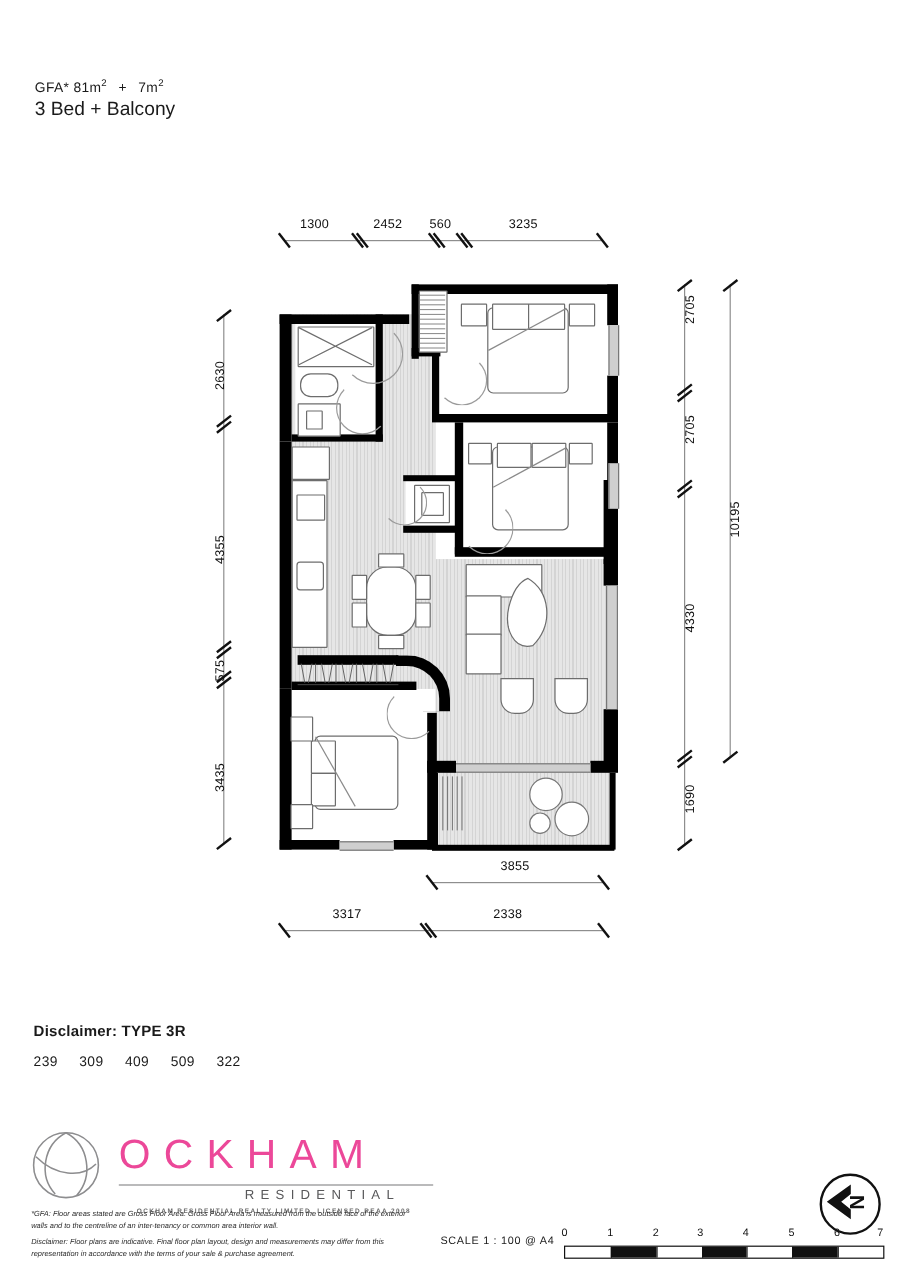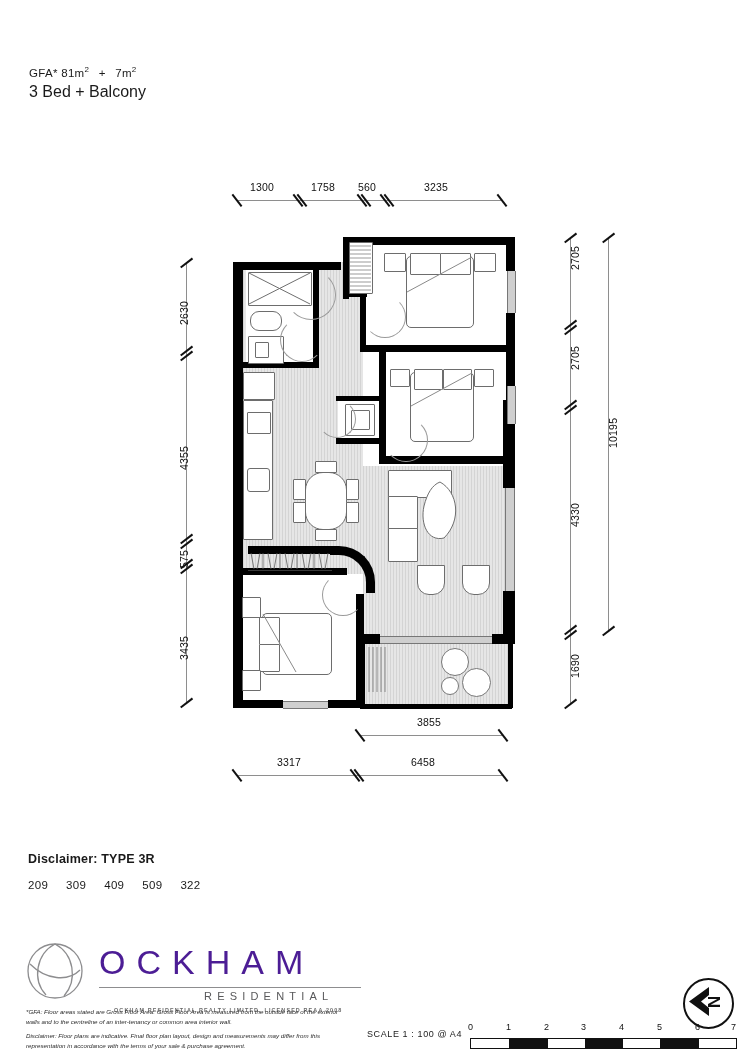--- a/index.html
+++ b/index.html
@@ -48,21 +48,21 @@
   .door-arc{position:absolute;border:1px solid #9a9a9a;border-radius:100%;}
   .circ{position:absolute;border:1px solid #777;border-radius:50%;background:#fff;}
 
   
   .apt-title{position:absolute;left:28px;top:852px;font-size:12.5px;font-weight:bold;letter-spacing:.2px;}
   .apt-nums{position:absolute;left:28px;top:879px;font-size:11.5px;letter-spacing:.3px;}
   .apt-nums span{display:inline-block;margin-right:18px;}
 
   
   .ock{position:absolute;left:24px;top:940px;width:340px;height:62px;}
-  .ock-text{position:absolute;left:75px;top:3px;font-size:34px;color:#4c1d95;letter-spacing:11px;
+  .ock-text{position:absolute;left:75px;top:3px;font-size:34px;color:#ec4899;letter-spacing:11px;
             font-family:"Liberation Sans",sans-serif;font-weight:400;}
   .ock-res{position:absolute;left:180px;top:50px;font-size:11px;color:#58585a;letter-spacing:5.2px;}
   .ock-rule{position:absolute;left:75px;top:47px;width:262px;height:1px;background:#8d8d8f;}
   .ock-legal{position:absolute;left:90px;top:67px;font-size:5.4px;color:#6a6a6a;letter-spacing:1.15px;font-weight:bold;}
 
   .disc{position:absolute;left:26px;font-size:6.2px;color:#2b2b2b;font-style:italic;line-height:1.55;width:320px;}
   .disc1{top:1007px;}
   .disc2{top:1031px;}
 
   
@@ -92,21 +92,21 @@
     <div class="dimline h" style="left:237px;top:200px;width:265px;"></div>
     <div class="tick" style="left:236px;top:193px;"></div>
     <div class="tick" style="left:297px;top:193px;"></div>
     <div class="tick" style="left:301px;top:193px;"></div>
     <div class="tick" style="left:361px;top:193px;"></div>
     <div class="tick" style="left:365px;top:193px;"></div>
     <div class="tick" style="left:384px;top:193px;"></div>
     <div class="tick" style="left:388px;top:193px;"></div>
     <div class="tick" style="left:501px;top:193px;"></div>
     <div class="dimtxt" style="left:250px;top:181px;">1300</div>
-    <div class="dimtxt" style="left:311px;top:181px;">1758</div>
+    <div class="dimtxt" style="left:311px;top:181px;">2452</div>
     <div class="dimtxt" style="left:358px;top:181px;">560</div>
     <div class="dimtxt" style="left:424px;top:181px;">3235</div>
 
     <div class="dimline v" style="left:186px;top:262px;height:441px;"></div>
     <div class="tick vt" style="left:179px;top:262px;"></div>
     <div class="tick vt" style="left:179px;top:350px;"></div>
     <div class="tick vt" style="left:179px;top:355px;"></div>
     <div class="tick vt" style="left:179px;top:538px;"></div>
     <div class="tick vt" style="left:179px;top:543px;"></div>
     <div class="tick vt" style="left:179px;top:563px;"></div>
@@ -140,21 +140,21 @@
     <div class="tick" style="left:359px;top:728px;"></div>
     <div class="tick" style="left:502px;top:728px;"></div>
     <div class="dimtxt" style="left:417px;top:716px;">3855</div>
 
     <div class="dimline h" style="left:237px;top:775px;width:266px;"></div>
     <div class="tick" style="left:236px;top:768px;"></div>
     <div class="tick" style="left:354px;top:768px;"></div>
     <div class="tick" style="left:358px;top:768px;"></div>
     <div class="tick" style="left:502px;top:768px;"></div>
     <div class="dimtxt" style="left:277px;top:756px;">3317</div>
-    <div class="dimtxt" style="left:411px;top:756px;">6458</div>
+    <div class="dimtxt" style="left:411px;top:756px;">2338</div>
 
     <div class="floorhatch" style="left:243px;top:262px;width:120px;height:312px;"></div>
     <div class="floorhatch" style="left:363px;top:466px;width:146px;height:176px;"></div>
     <div class="floorhatch" style="left:363px;top:642px;width:146px;height:66px;"></div>
     <div class="floorhatch" style="left:243px;top:268px;width:74px;height:100px;"></div>
 
     <div class="room" style="left:373px;top:243px;width:136px;height:103px;"></div>
     <div class="room" style="left:385px;top:352px;width:124px;height:105px;"></div>
     <div class="room" style="left:238px;top:575px;width:118px;height:132px;"></div>
     <div class="room" style="left:246px;top:270px;width:68px;height:96px;"></div>
@@ -323,21 +323,21 @@
 
     <div class="door-arc" style="left:286px;top:270px;width:48px;height:48px;border-color:transparent;border-right-color:#9a9a9a;border-bottom-color:#9a9a9a;"></div>
     <div class="door-arc" style="left:364px;top:296px;width:40px;height:40px;border-color:transparent;border-right-color:#9a9a9a;border-bottom-color:#9a9a9a;"></div>
     <div class="door-arc" style="left:384px;top:418px;width:42px;height:42px;border-color:transparent;border-right-color:#9a9a9a;border-bottom-color:#9a9a9a;"></div>
     <div class="door-arc" style="left:322px;top:574px;width:40px;height:40px;border-color:transparent;border-left-color:#9a9a9a;border-bottom-color:#9a9a9a;"></div>
 
   </div>
 
   <div class="apt-title">Disclaimer: TYPE 3R</div>
   <div class="apt-nums">
-    <span>209</span><span>309</span><span>409</span><span>509</span><span>322</span>
+    <span>239</span><span>309</span><span>409</span><span>509</span><span>322</span>
   </div>
 
   <div class="ock">
     <svg width="62" height="62" style="position:absolute;left:0;top:0;">
       <circle cx="31" cy="31" r="27" fill="none" stroke="#8d8d8f" stroke-width="1.3"></circle>
       <path d="M31 4 C12 14 8 40 22 55" fill="none" stroke="#8d8d8f" stroke-width="1.3"></path>
       <path d="M31 4 C50 14 54 40 40 56" fill="none" stroke="#8d8d8f" stroke-width="1.3"></path>
       <path d="M6 24 C22 40 44 42 56 30" fill="none" stroke="#8d8d8f" stroke-width="1.3"></path>
     </svg>
     <div class="ock-text">OCKHAM</div>

